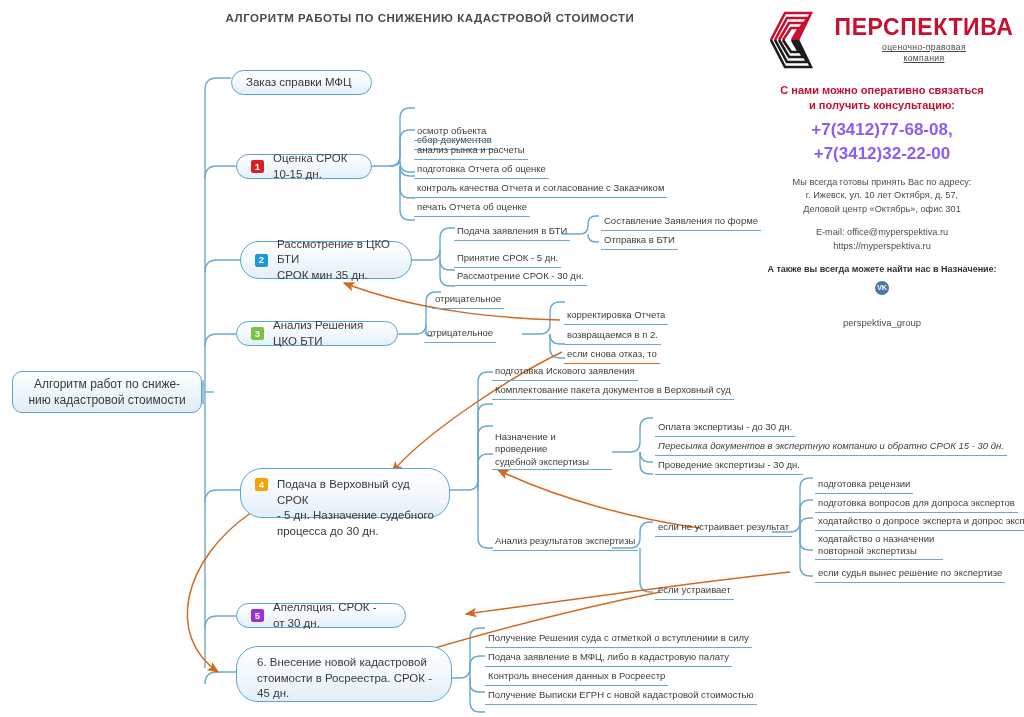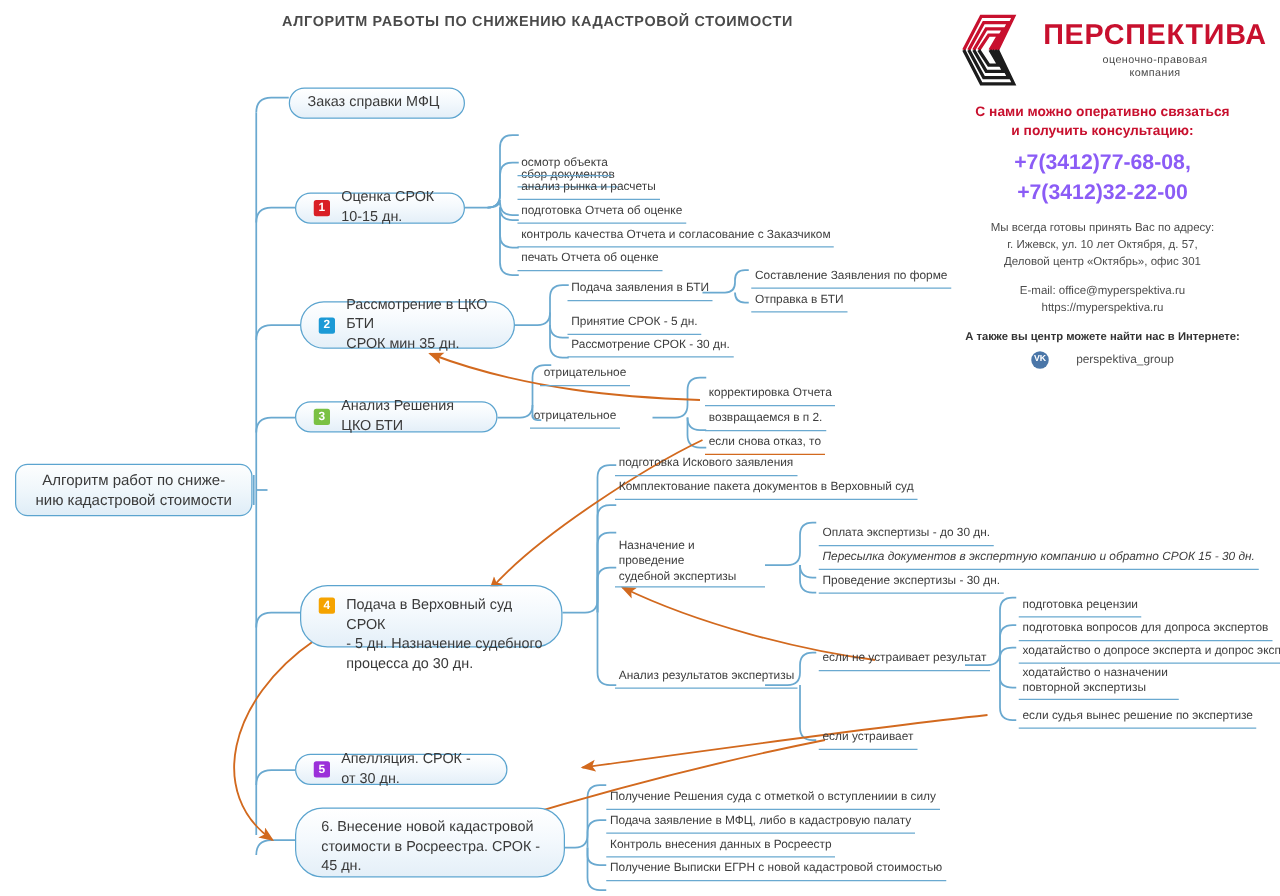--- a/index.html
+++ b/index.html
@@ -55,30 +55,30 @@
   
   .brand{position:absolute;left:744px;top:6px;width:276px;text-align:center;}
   .logo-row{display:flex;align-items:center;justify-content:center;gap:10px;height:68px;}
   .logo-mark{width:74px;height:64px;flex:0 0 auto;}
   .logo-words{text-align:left;}
   .logo-name{
     font-size:23px;font-weight:bold;letter-spacing:.6px;color:#c8102e;line-height:1;
   }
   .logo-sub{
     font-size:8.6px;color:#4a4a4a;letter-spacing:.35px;line-height:1.25;
-    margin-top:3px;text-align:center;
+    margin-top:3px;text-align:center;text-decoration:underline;
   }
   .cta{
     margin-top:9px;font-size:11px;font-weight:bold;color:#c8102e;line-height:1.35;
   }
   .phone{font-size:17px;font-weight:bold;color:#8b5cf6;line-height:1.45;margin-top:5px;}
   .addr{margin-top:9px;font-size:9.2px;color:#4d4d4d;line-height:1.45;}
   .contacts{margin-top:9px;font-size:9.2px;color:#4d4d4d;line-height:1.55;}
   .netline{margin-top:10px;font-size:9px;font-weight:bold;color:#333;}
-  .social{margin-top:7px;display:flex;align-items:center;justify-content:center;gap:22px;}
+  .social{margin-top:7px;display:flex;align-items:center;justify-content:center;gap:22px;flex-direction:column;}
   .vk-icon{
     width:14px;height:14px;border-radius:50%;background:#4a76a8;color:#fff;
     font-size:7px;font-weight:bold;display:flex;align-items:center;justify-content:center;
     letter-spacing:-.2px;
   }
   .vk-handle{font-size:9.5px;color:#4d4d4d;}
 </style>
 </head>
 <body>
 
@@ -293,21 +293,21 @@
       <div>Мы всегда готовы принять Вас по адресу:</div>
       <div>г. Ижевск, ул. 10 лет Октября, д. 57,</div>
       <div>Деловой центр «Октябрь», офис 301</div>
     </div>
 
     <div class="contacts">
       <div>E-mail: office@myperspektiva.ru</div>
       <div>https://myperspektiva.ru</div>
     </div>
 
-    <div class="netline">А также вы центр можете найти нас в Интернете:</div>
+    <div class="netline">А также вы всегда можете найти нас в Назначение:</div>
 
     <div class="social">
       <span class="vk-icon">VK</span>
       <span class="vk-handle">perspektiva_group</span>
     </div>
 
   </div>
 
 </div>
 

